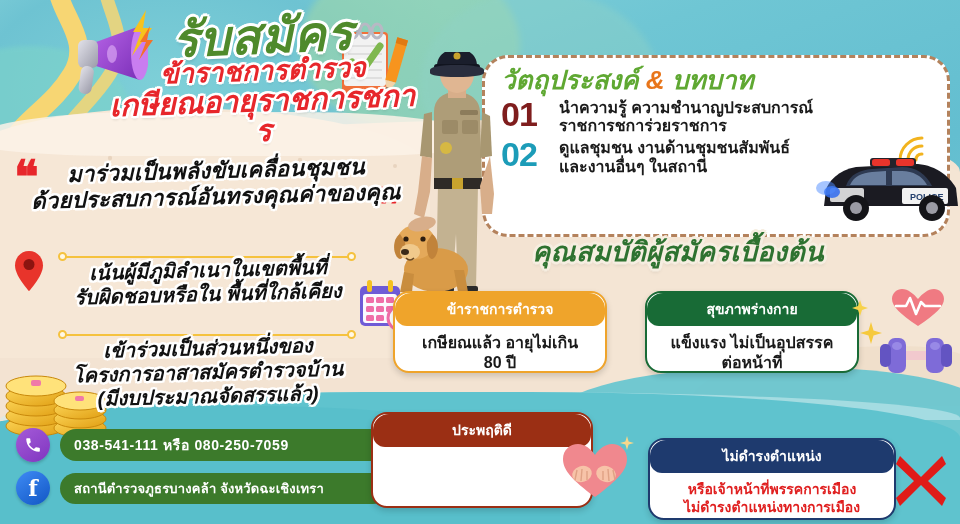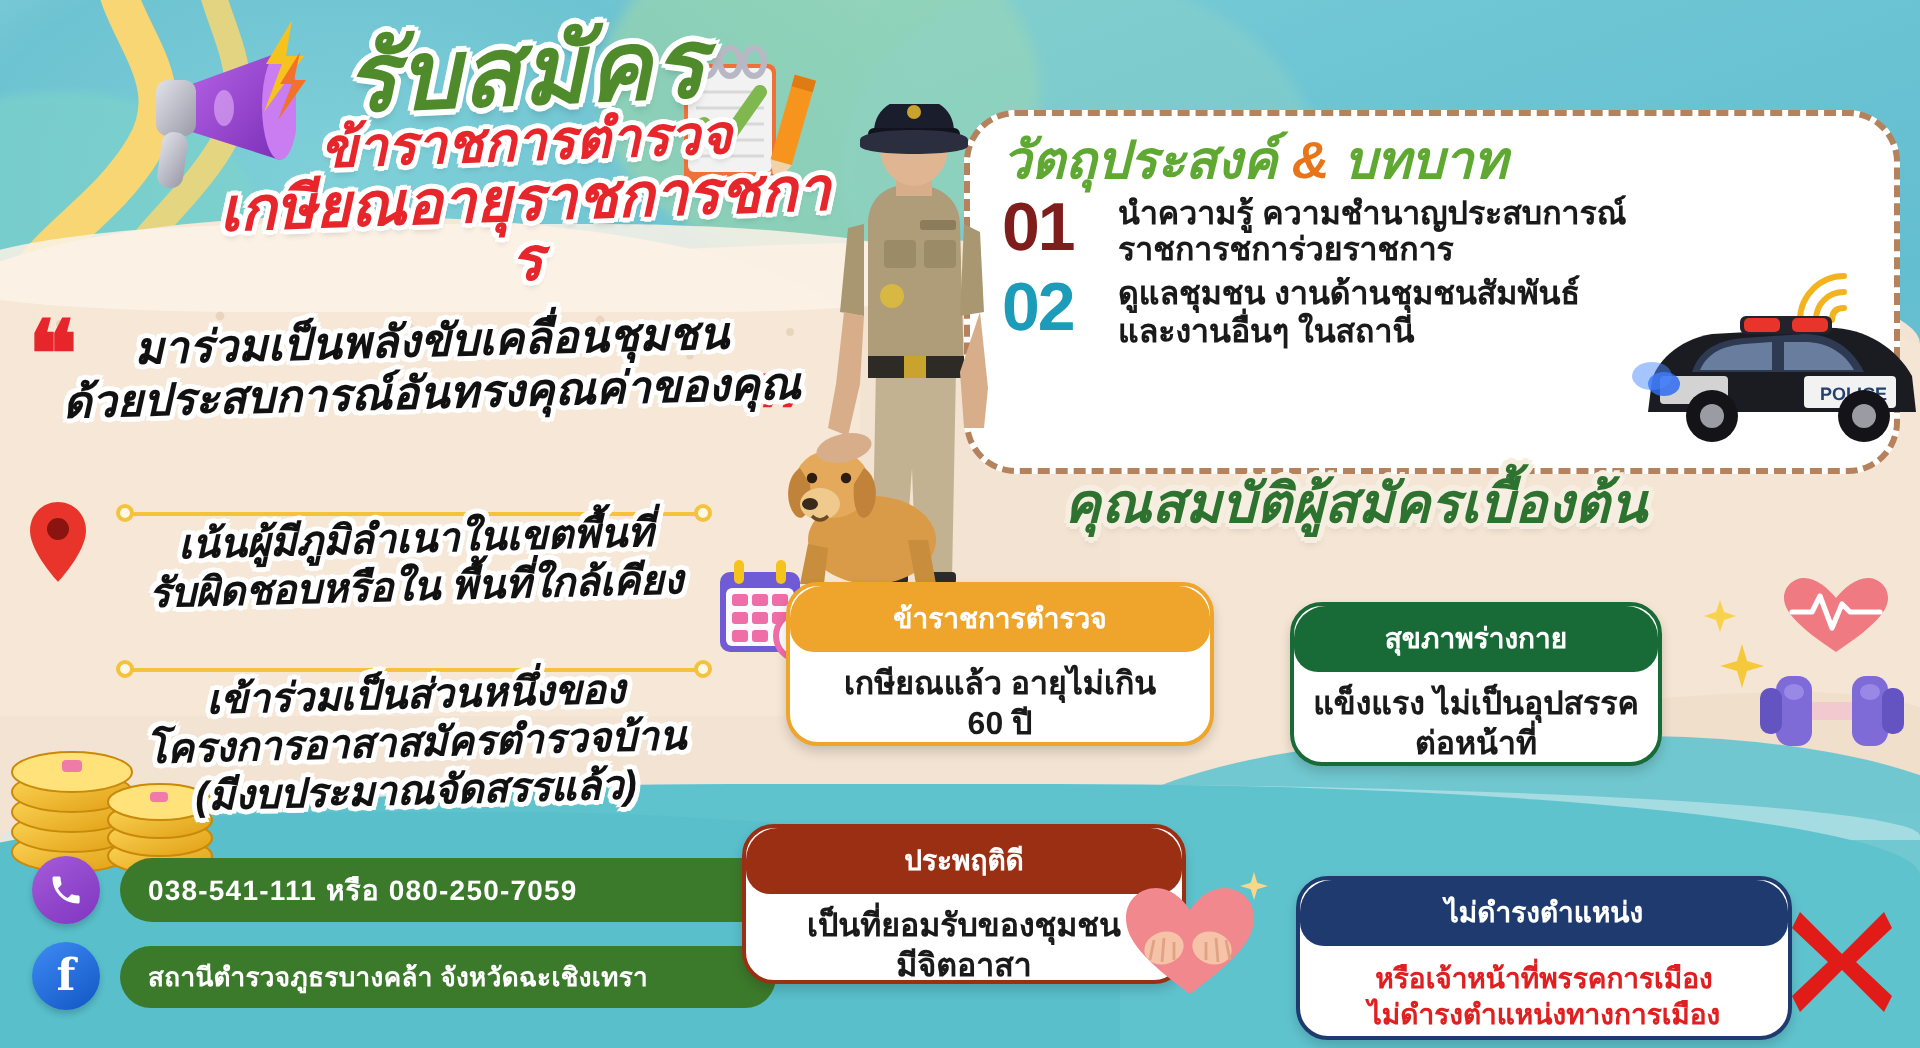--- a/index.html
+++ b/index.html
@@ -223,24 +223,24 @@
     padding: 5px 6px 6px; border-radius: 16px 16px 12px 12px;
   }
   .card .cbody {
     padding: 7px 9px 9px; text-align: center;
     font-size: 16px; font-weight: bold; color: #1A1A1A; line-height: 1.22;
   }
 
   #card-police { left: 393px; top: 291px; width: 214px; height: 82px; border: 2px solid #EFA42B; }
   #card-police .chead { background: #EFA42B; }
 
-  #card-health { left: 645px; top: 291px; width: 186px; height: 82px; border: 2px solid #186B36; margin-top: 10px; }
+  #card-health { left: 645px; top: 291px; width: 214px; height: 82px; border: 2px solid #186B36; }
   #card-health .chead { background: #186B36; }
 
-  #card-conduct { left: 371px; top: 412px; width: 222px; height: 80px; border: 2px solid #9B2F14; }
+  #card-conduct { left: 371px; top: 412px; width: 222px; height: 96px; border: 2px solid #9B2F14; }
   #card-conduct .chead { background: #9B2F14; }
 
   #card-position { left: 648px; top: 410px; width: 248px; height: 82px; border: 2px solid #1E3A6E; margin-top: 28px; }
   #card-position .chead { background: #1E3A6E; }
   #card-position .cbody { font-size: 14px; color: #E02020; line-height: 1.3; }
 
   
   .deco { position: absolute; z-index: 8; }
   #deco-heartbeat { right: 14px; top: 288px; width: 56px; height: 40px; }
   #deco-dumbbell { right: 6px; top: 330px; width: 78px; height: 52px; }
@@ -565,38 +565,34 @@
           <line x1="42" y1="40" x2="47" y2="43"></line>
       </g>
       <rect x="39" y="24" width="6" height="5" rx="2" fill="#F06EA8"></rect>
     </svg>
   </div>
 
   <div class="card" id="card-police">
     <div class="chead">ข้าราชการตำรวจ</div>
     <div class="cbody">
       <div>เกษียณแล้ว อายุไม่เกิน</div>
-      <div>60 ปี</div>
+      <div>80 ปี</div>
     </div>
   </div>
 
   <div class="card" id="card-health">
     <div class="chead">สุขภาพร่างกาย</div>
     <div class="cbody">
       <div>แข็งแรง ไม่เป็นอุปสรรค</div>
       <div>ต่อหน้าที่</div>
     </div>
   </div>
 
   <div class="card" id="card-conduct">
     <div class="chead">ประพฤติดี</div>
-    <div class="cbody">
-      <div>เป็นที่ยอมรับของชุมชน</div>
-      <div>มีจิตอาสา</div>
-    </div>
   </div>
 
   <div class="card" id="card-position">
     <div class="chead">ไม่ดำรงตำแหน่ง</div>
     <div class="cbody">
       <div>หรือเจ้าหน้าที่พรรคการเมือง</div>
       <div>ไม่ดำรงตำแหน่งทางการเมือง</div>
     </div>
   </div>
 

